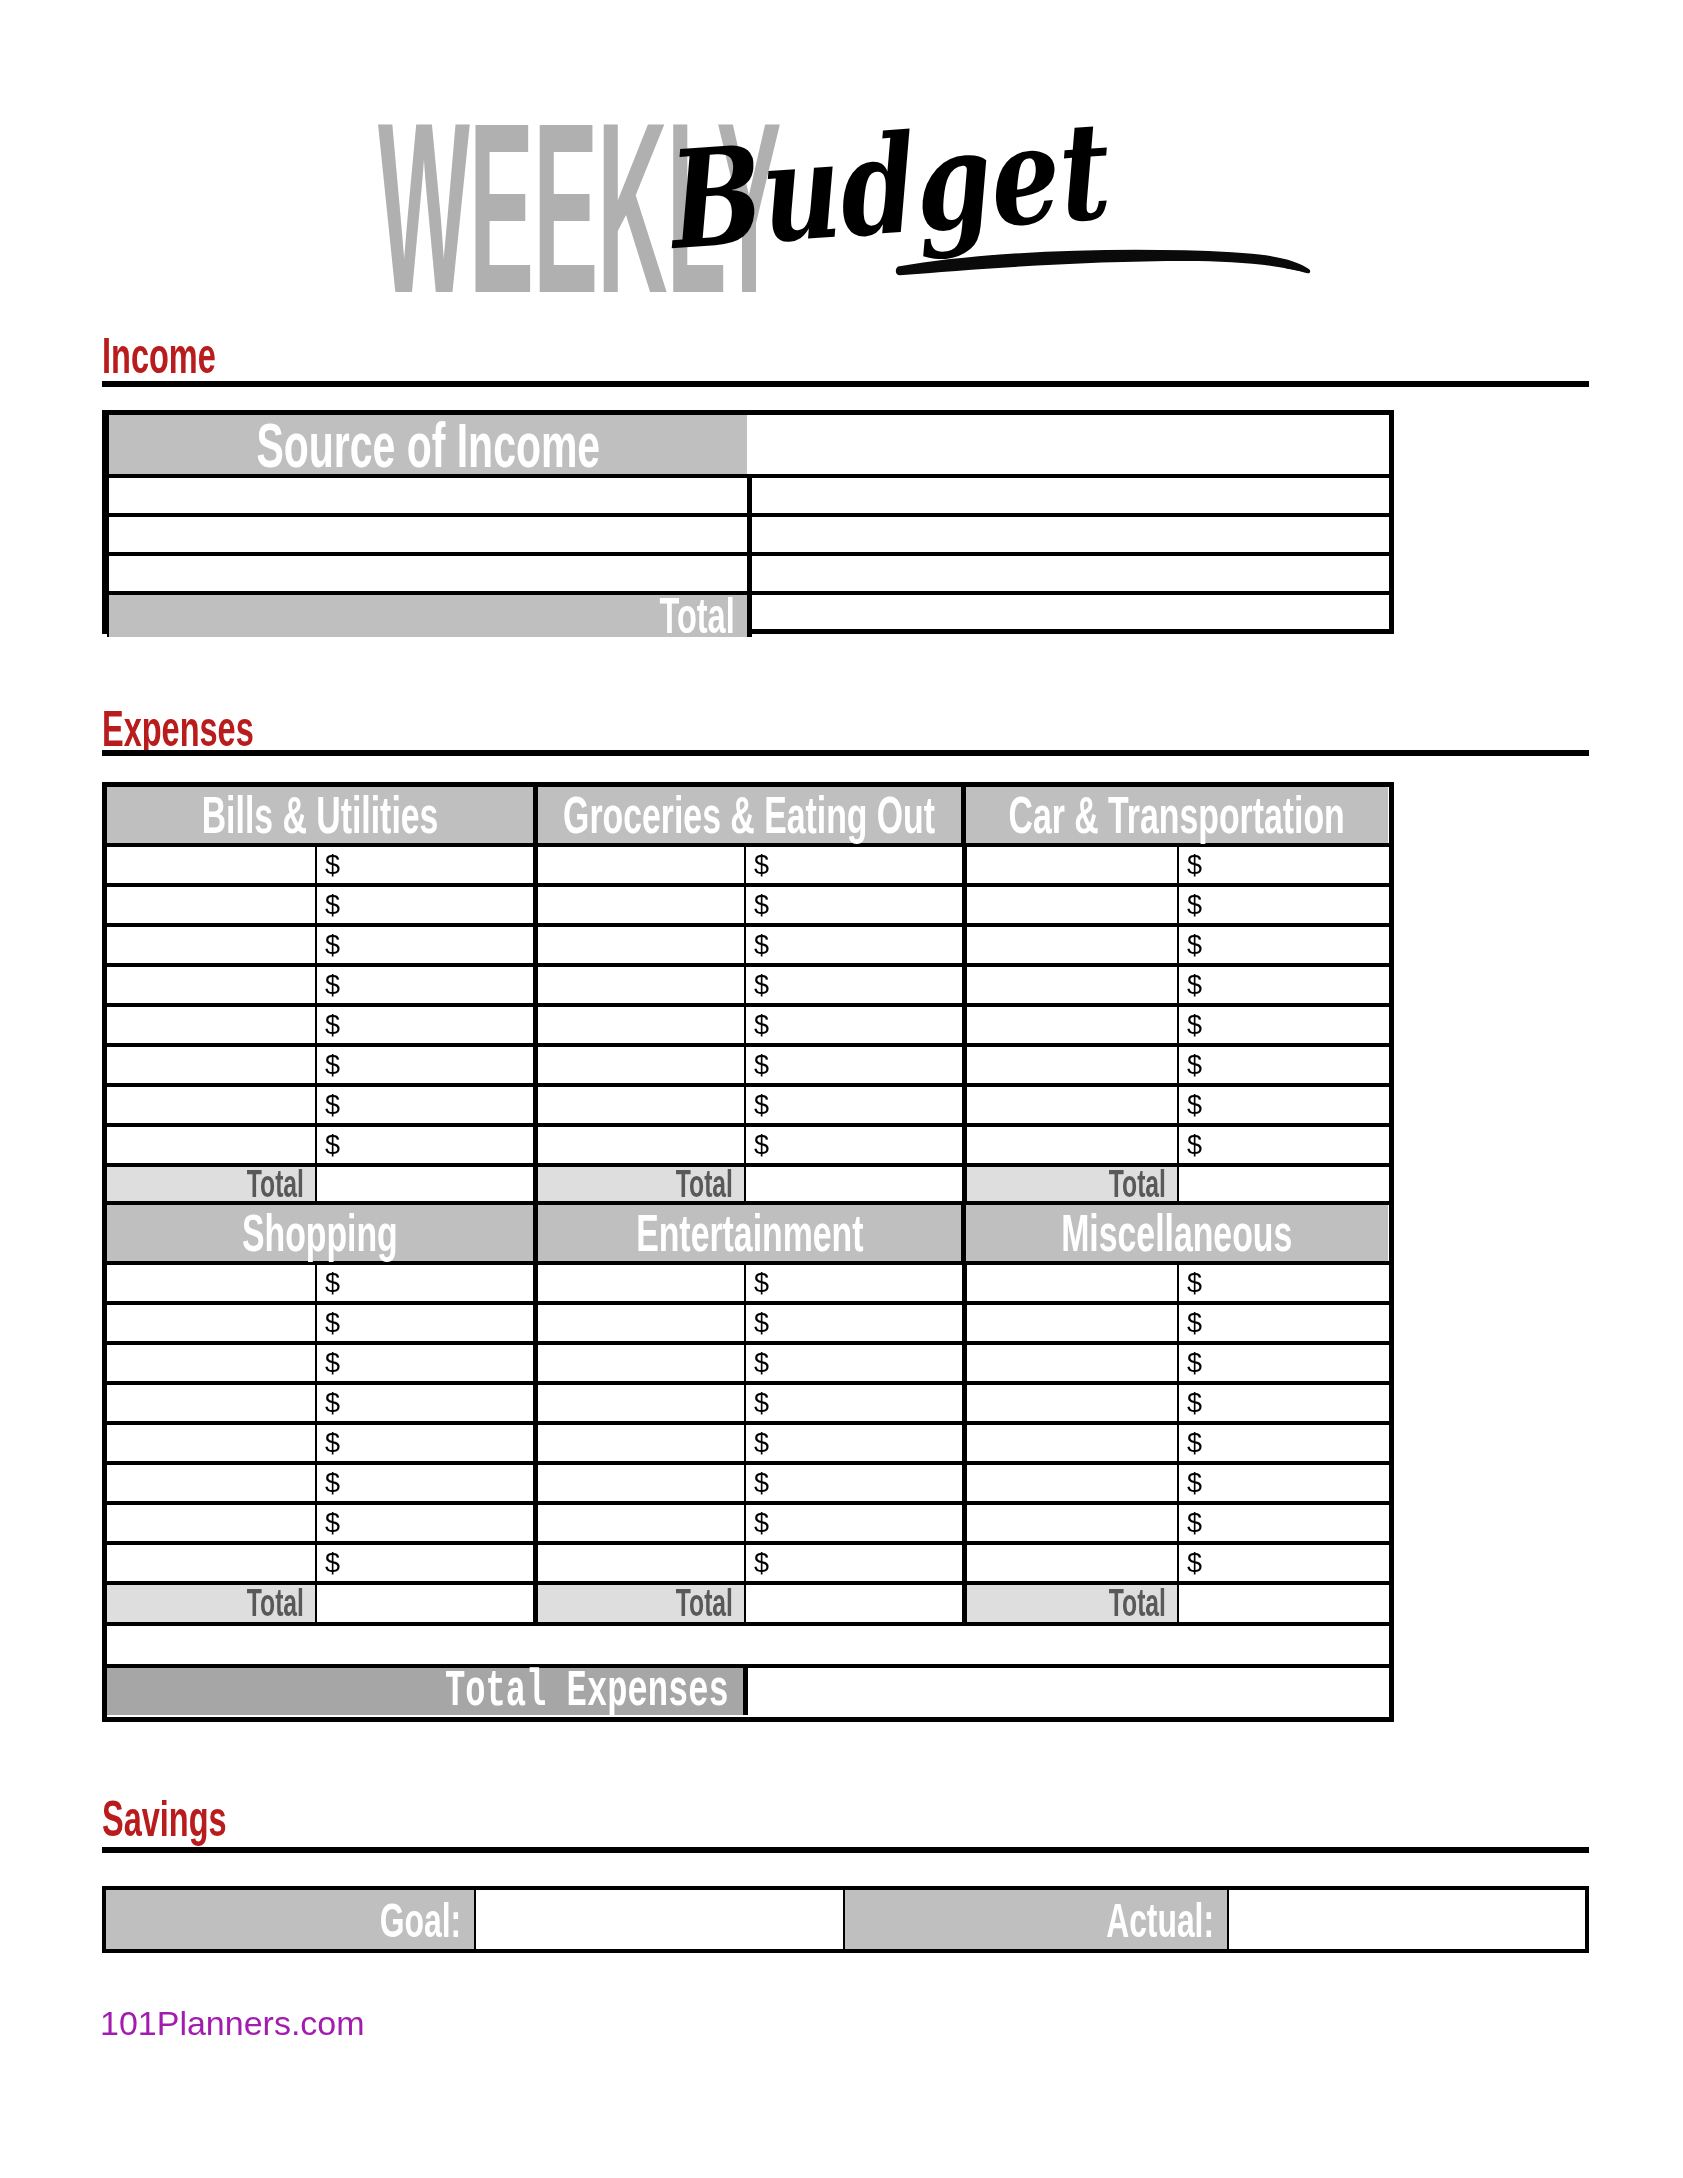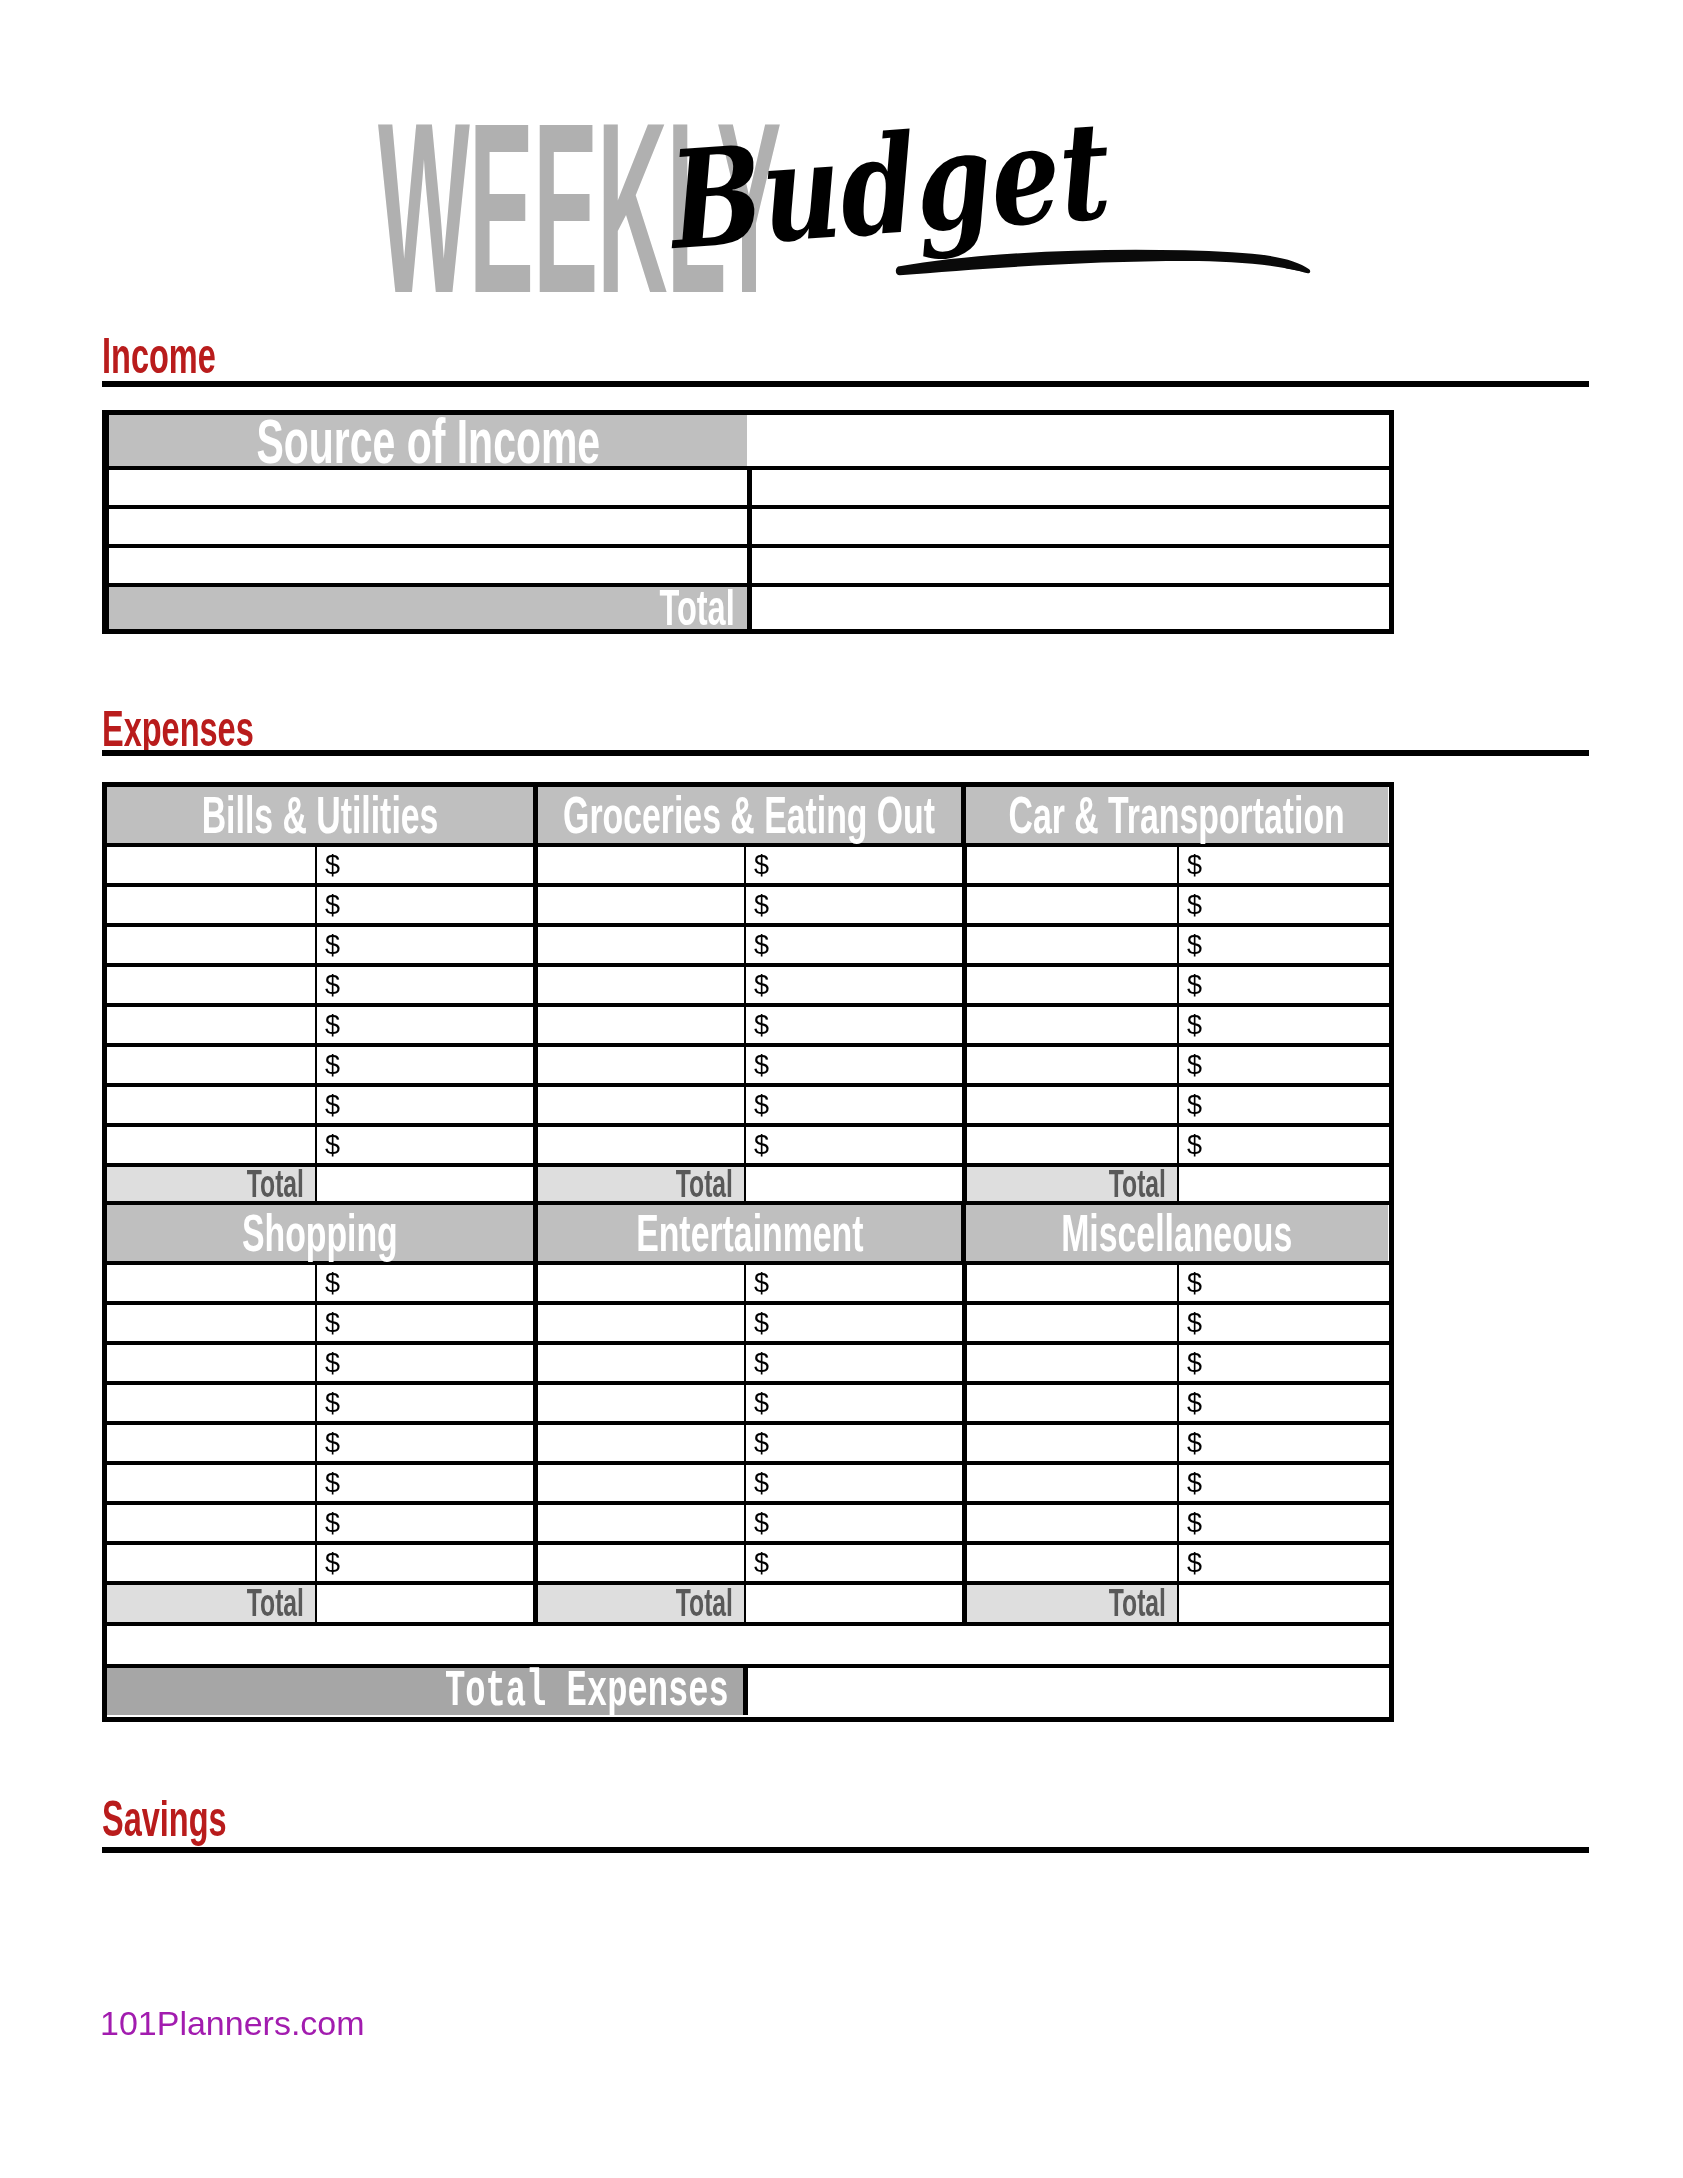--- a/index.html
+++ b/index.html
@@ -24,21 +24,21 @@
   
   .sec-heading{position:absolute;left:102px;font-size:50px;line-height:1;color:#b91c1c;}
   .rule{position:absolute;left:102px;width:1487px;height:6.3px;background:var(--border);}
   
   .tbl{position:absolute;left:102px;box-sizing:border-box;border:5.4px solid var(--border);background:#fff;}
   .bl3{border-left:2.7px solid var(--border);}
   .bl6{border-left:5.4px solid var(--border);}
   
   #income-table{top:410px;width:1292px;height:224px;}
   .irow{display:flex;box-sizing:border-box;border-top:4.5px solid var(--border);}
-  .irow.ihead{border-top:none;height:51px;}
+  .irow.ihead{border-top:none;height:59px;}
   .irow.idata{height:39px;}
   .irow.itotal{height:46px;}
   .icell{box-sizing:border-box;display:flex;align-items:center;justify-content:center;}
   .icell.c1{width:640px;}
   .icell.c2{width:641px;}
   .hd{background:var(--header_gray);color:#fff;font-size:63px;}
   .total-gray{background:var(--header_gray);color:#fff;font-size:50px;
               justify-content:flex-end;padding-right:12.6px;}
   
   #expense-table{top:782px;width:1292px;height:940px;}
@@ -430,16 +430,26 @@
       </div>
       <div class="tecell white bl6"></div>
     </div>
   </div>
 
   <div class="sec-heading" style="top:1794px">
     <span class="cond cond-l">Savings</span>
   </div>
   <div class="rule" style="top:1847px"></div>
 
+  <div class="tbl" id="savings-bar">
+    <div class="scell sgray sc0">
+      <span class="cond cond-r">Goal:</span>
+    </div>
+    <div class="scell swhite sc1 bl3"></div>
+    <div class="scell sgray sc2 bl3">
+      <span class="cond cond-r">Actual:</span>
+    </div>
+    <div class="scell swhite sc3 bl3"></div>
+  </div>
 
   <div id="footer">101Planners.com</div>
 </div>
 
 
 </body></html>

